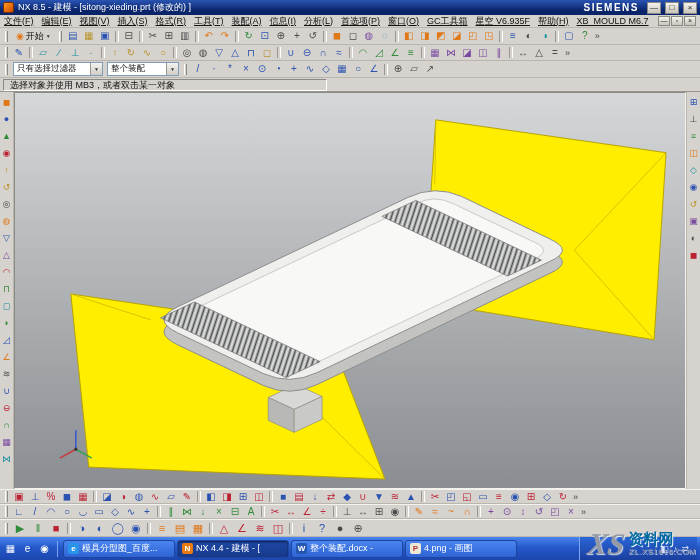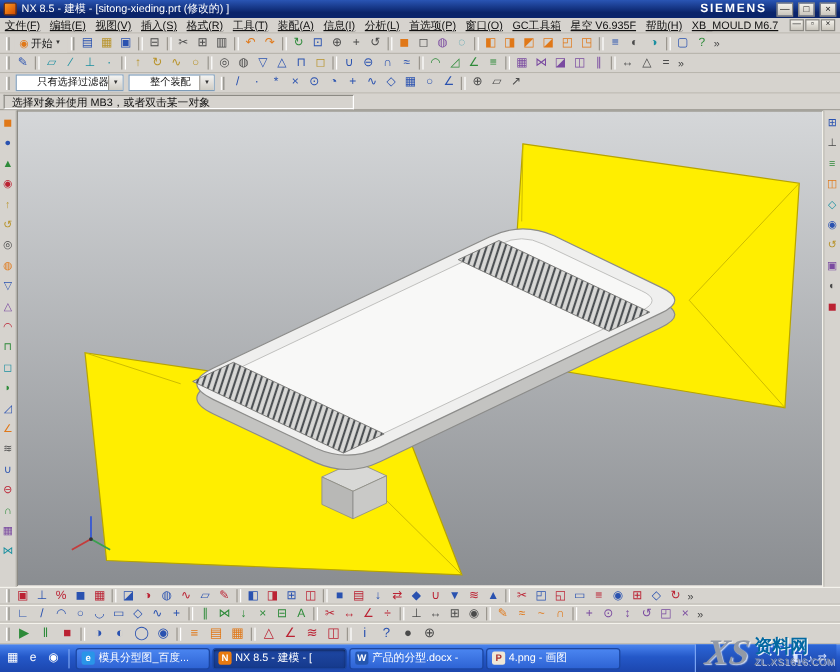--- a/index.html
+++ b/index.html
@@ -36,27 +36,27 @@
   [data-c="green"]  { color:#2e8b3a; }
   [data-c="orange"] { color:#e07818; }
   [data-c="gold"]   { color:#b8932a; }
   [data-c="gray"]   { color:#4a4a4a; }
   [data-c="cyan"]   { color:#1a8fa0; }
   [data-c="purple"] { color:#7a4aa0; }
   .ovf { margin-left:2px; color:#444; font-size:9px; }
 
   .combo { height:14px; background:#fff; border:1px solid #7f9db9; display:flex; align-items:center; margin:0 2px; flex:none; }
   .combo.w1 { width:90px; } .combo.w2 { width:72px; }
-  .cval { flex:1; padding:0 17px; font-size:8.5px; white-space:nowrap; overflow:hidden; color:#111; }
+  .cval { flex:1; padding:0 3px; font-size:8.5px; white-space:nowrap; overflow:hidden; color:#111; }
   .cbtn { width:12px; height:100%; flex:none; border-left:1px solid #9a968e; background:linear-gradient(#f4f3f1,#cfccc4); display:flex; align-items:center; justify-content:center; font-size:5px; color:#333; }
 
   
   .promptbar { height:14px; background:#d6d3ce; border-bottom:1px solid #9a968e; display:flex; align-items:center; padding:0 3px; gap:8px; }
   .pwell { height:12px; line-height:11px; padding:0 6px; border:1px solid; border-color:#8c8a84 #fff #fff #8c8a84; white-space:nowrap; overflow:hidden; color:#111; }
-  .pmsg { width:292px; }
+  .pmsg { width:324px; }
   .smsg { flex:1; }
 
   
   .workarea { height:397px; display:flex; background:#d6d3ce; }
   .lstrip, .rstrip { width:14px; flex:none; display:flex; flex-direction:column; align-items:center; padding-top:2px; overflow:hidden; }
   .lstrip { border-right:1px solid #b9b6ae; }
   .rstrip { border-left:1px solid #b9b6ae; }
   .viewport { flex:1; position:relative; border:1px solid; border-color:#8c8a84 #f4f2ec #f4f2ec #8c8a84; overflow:hidden; }
   .viewport svg { display:block; width:100%; height:100%; }
 
@@ -460,25 +460,25 @@
     <span class="qico">▦</span>
       <span class="qico">e</span>
       <span class="qico">◉</span>
     <span class="tsep"></span>
     <div class="task">
         <span class="tico" data-c="t-ie">e</span>
         <span class="tlabel">模具分型图_百度...</span>
       </div>
       <div class="task" data-active="true">
         <span class="tico" data-c="t-nx">N</span>
-        <span class="tlabel">NX 8.5 - 建模 - [</span>
+        <span class="tlabel">NX 4.4 - 建模 - [</span>
       </div>
       <div class="task">
         <span class="tico" data-c="t-word">W</span>
-        <span class="tlabel">产品的分型.docx -</span>
+        <span class="tlabel">整个装配.docx -</span>
       </div>
       <div class="task">
         <span class="tico" data-c="t-paint">P</span>
         <span class="tlabel">4.png - 画图</span>
       </div>
     <div class="tray">
       <span class="trico">◧</span>
         <span class="trico">♪</span>
         <span class="trico">⇄</span>
     </div>

